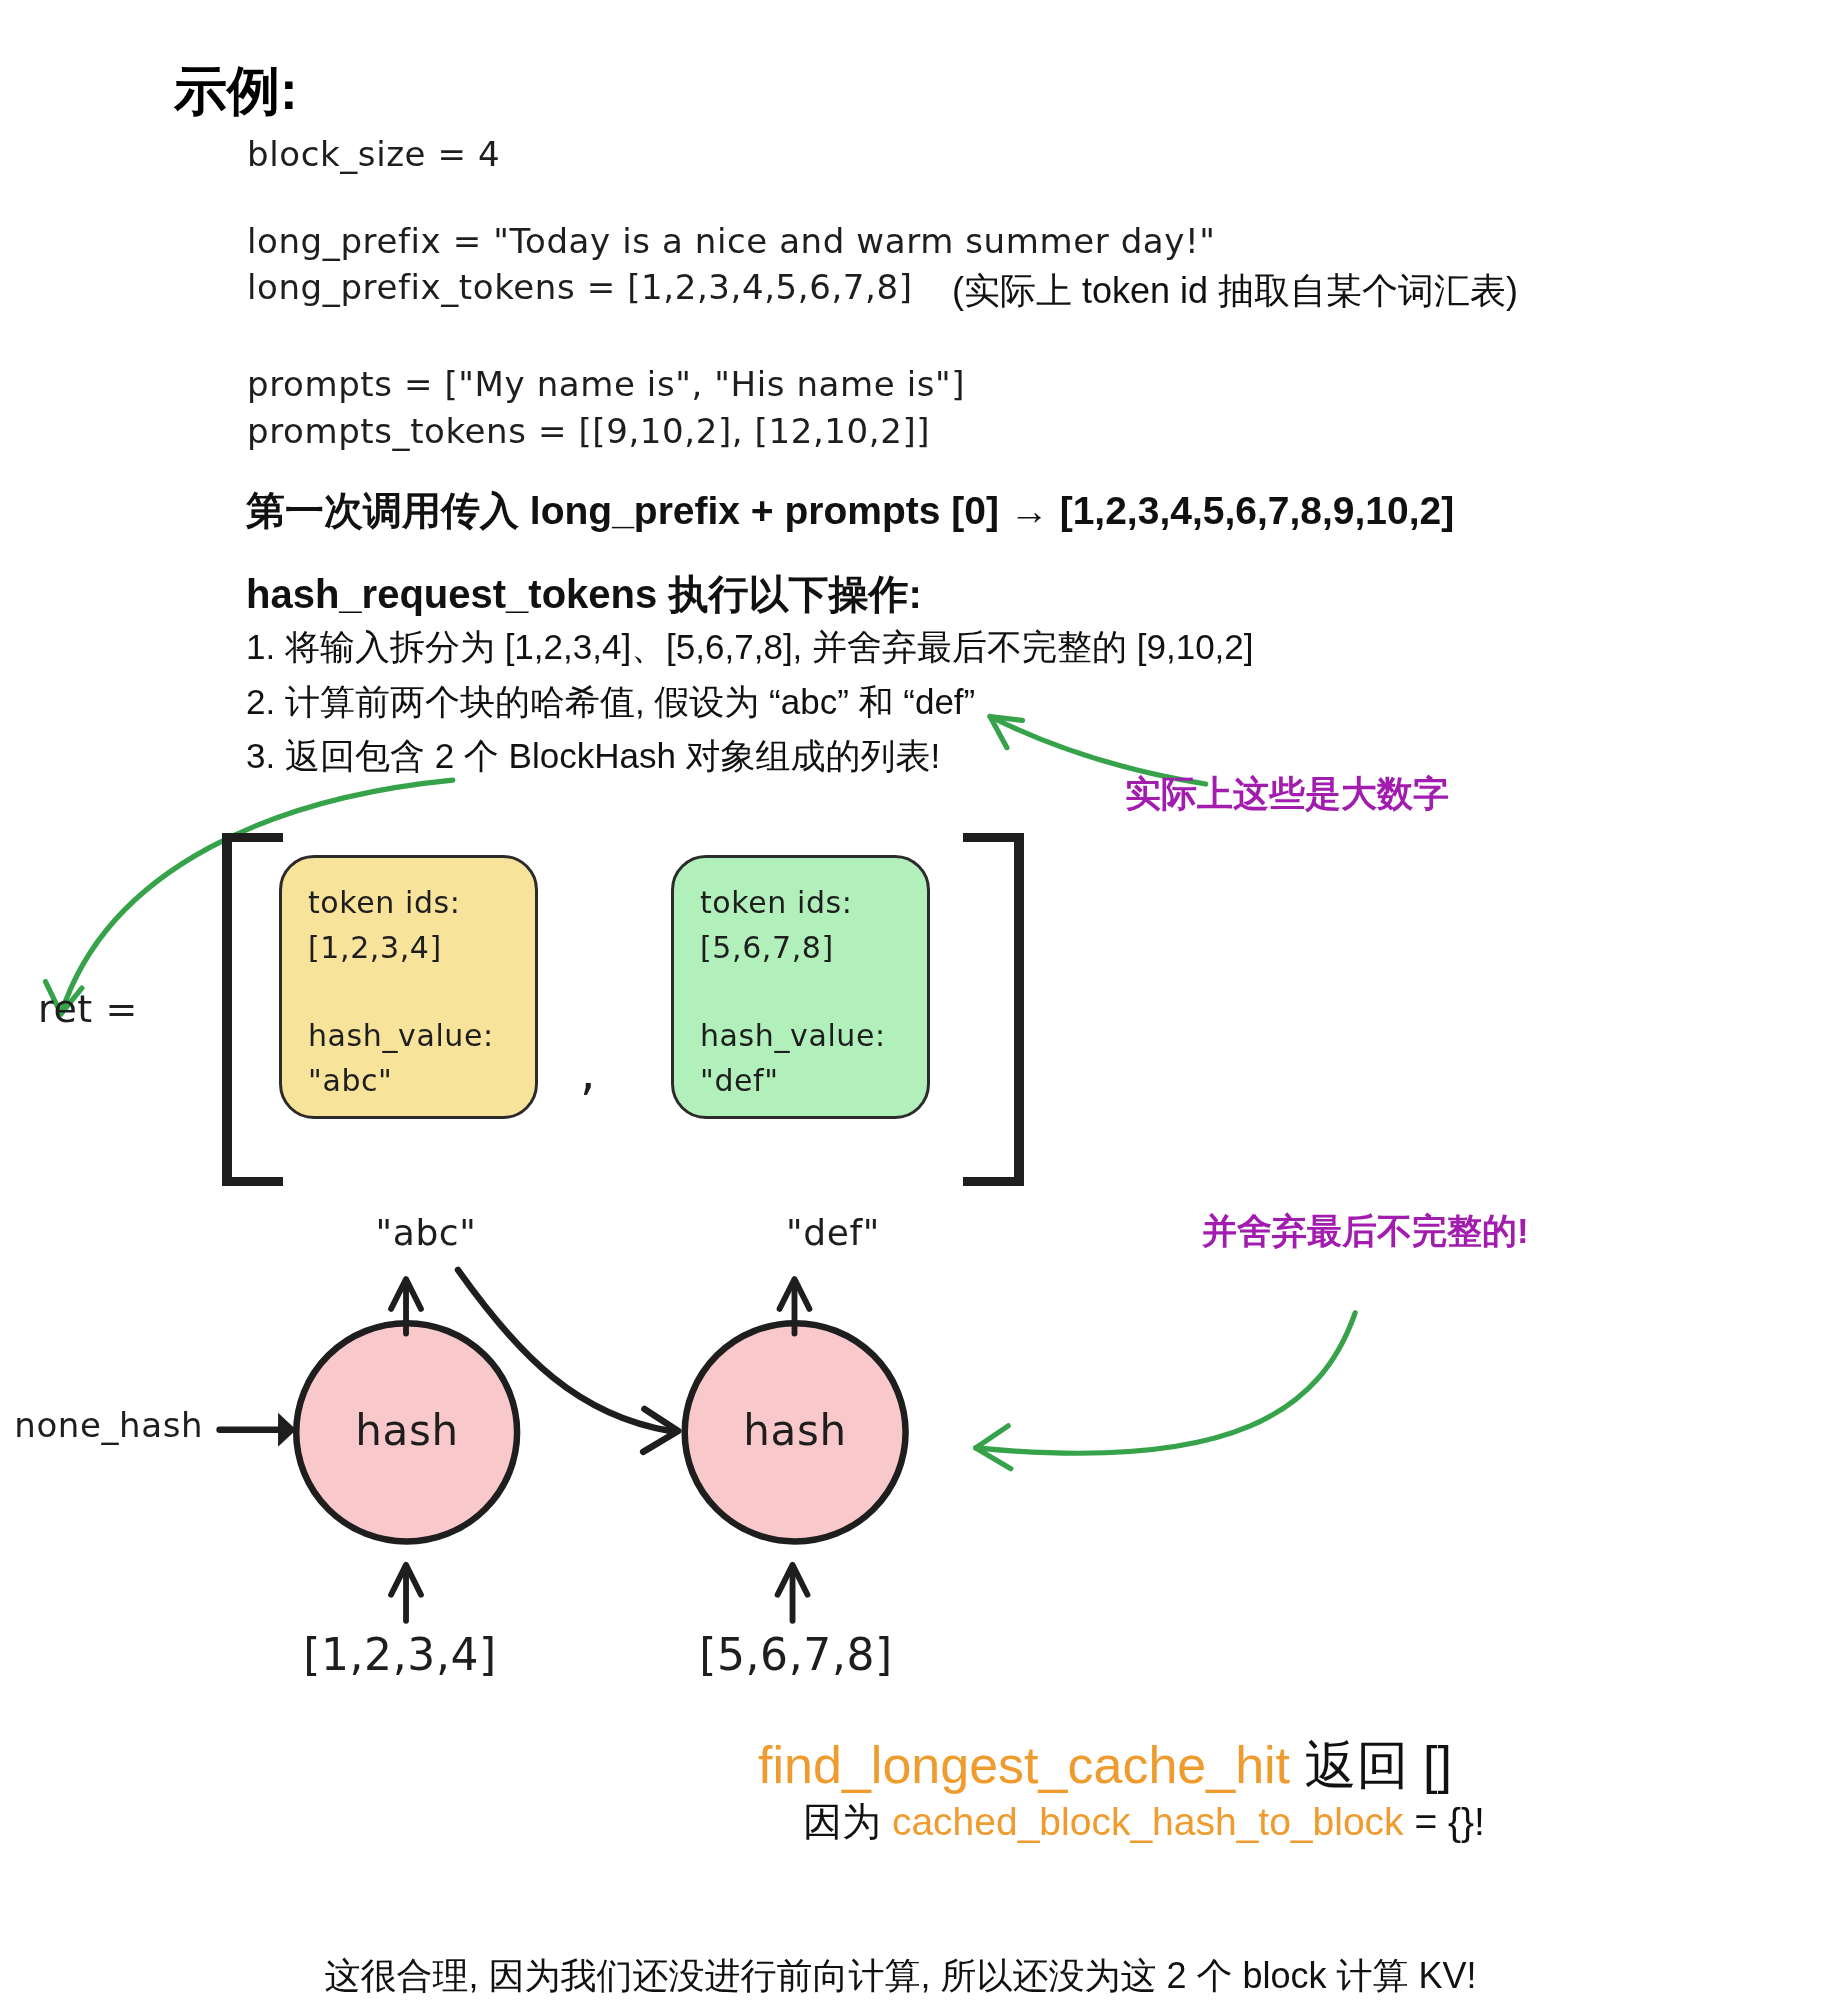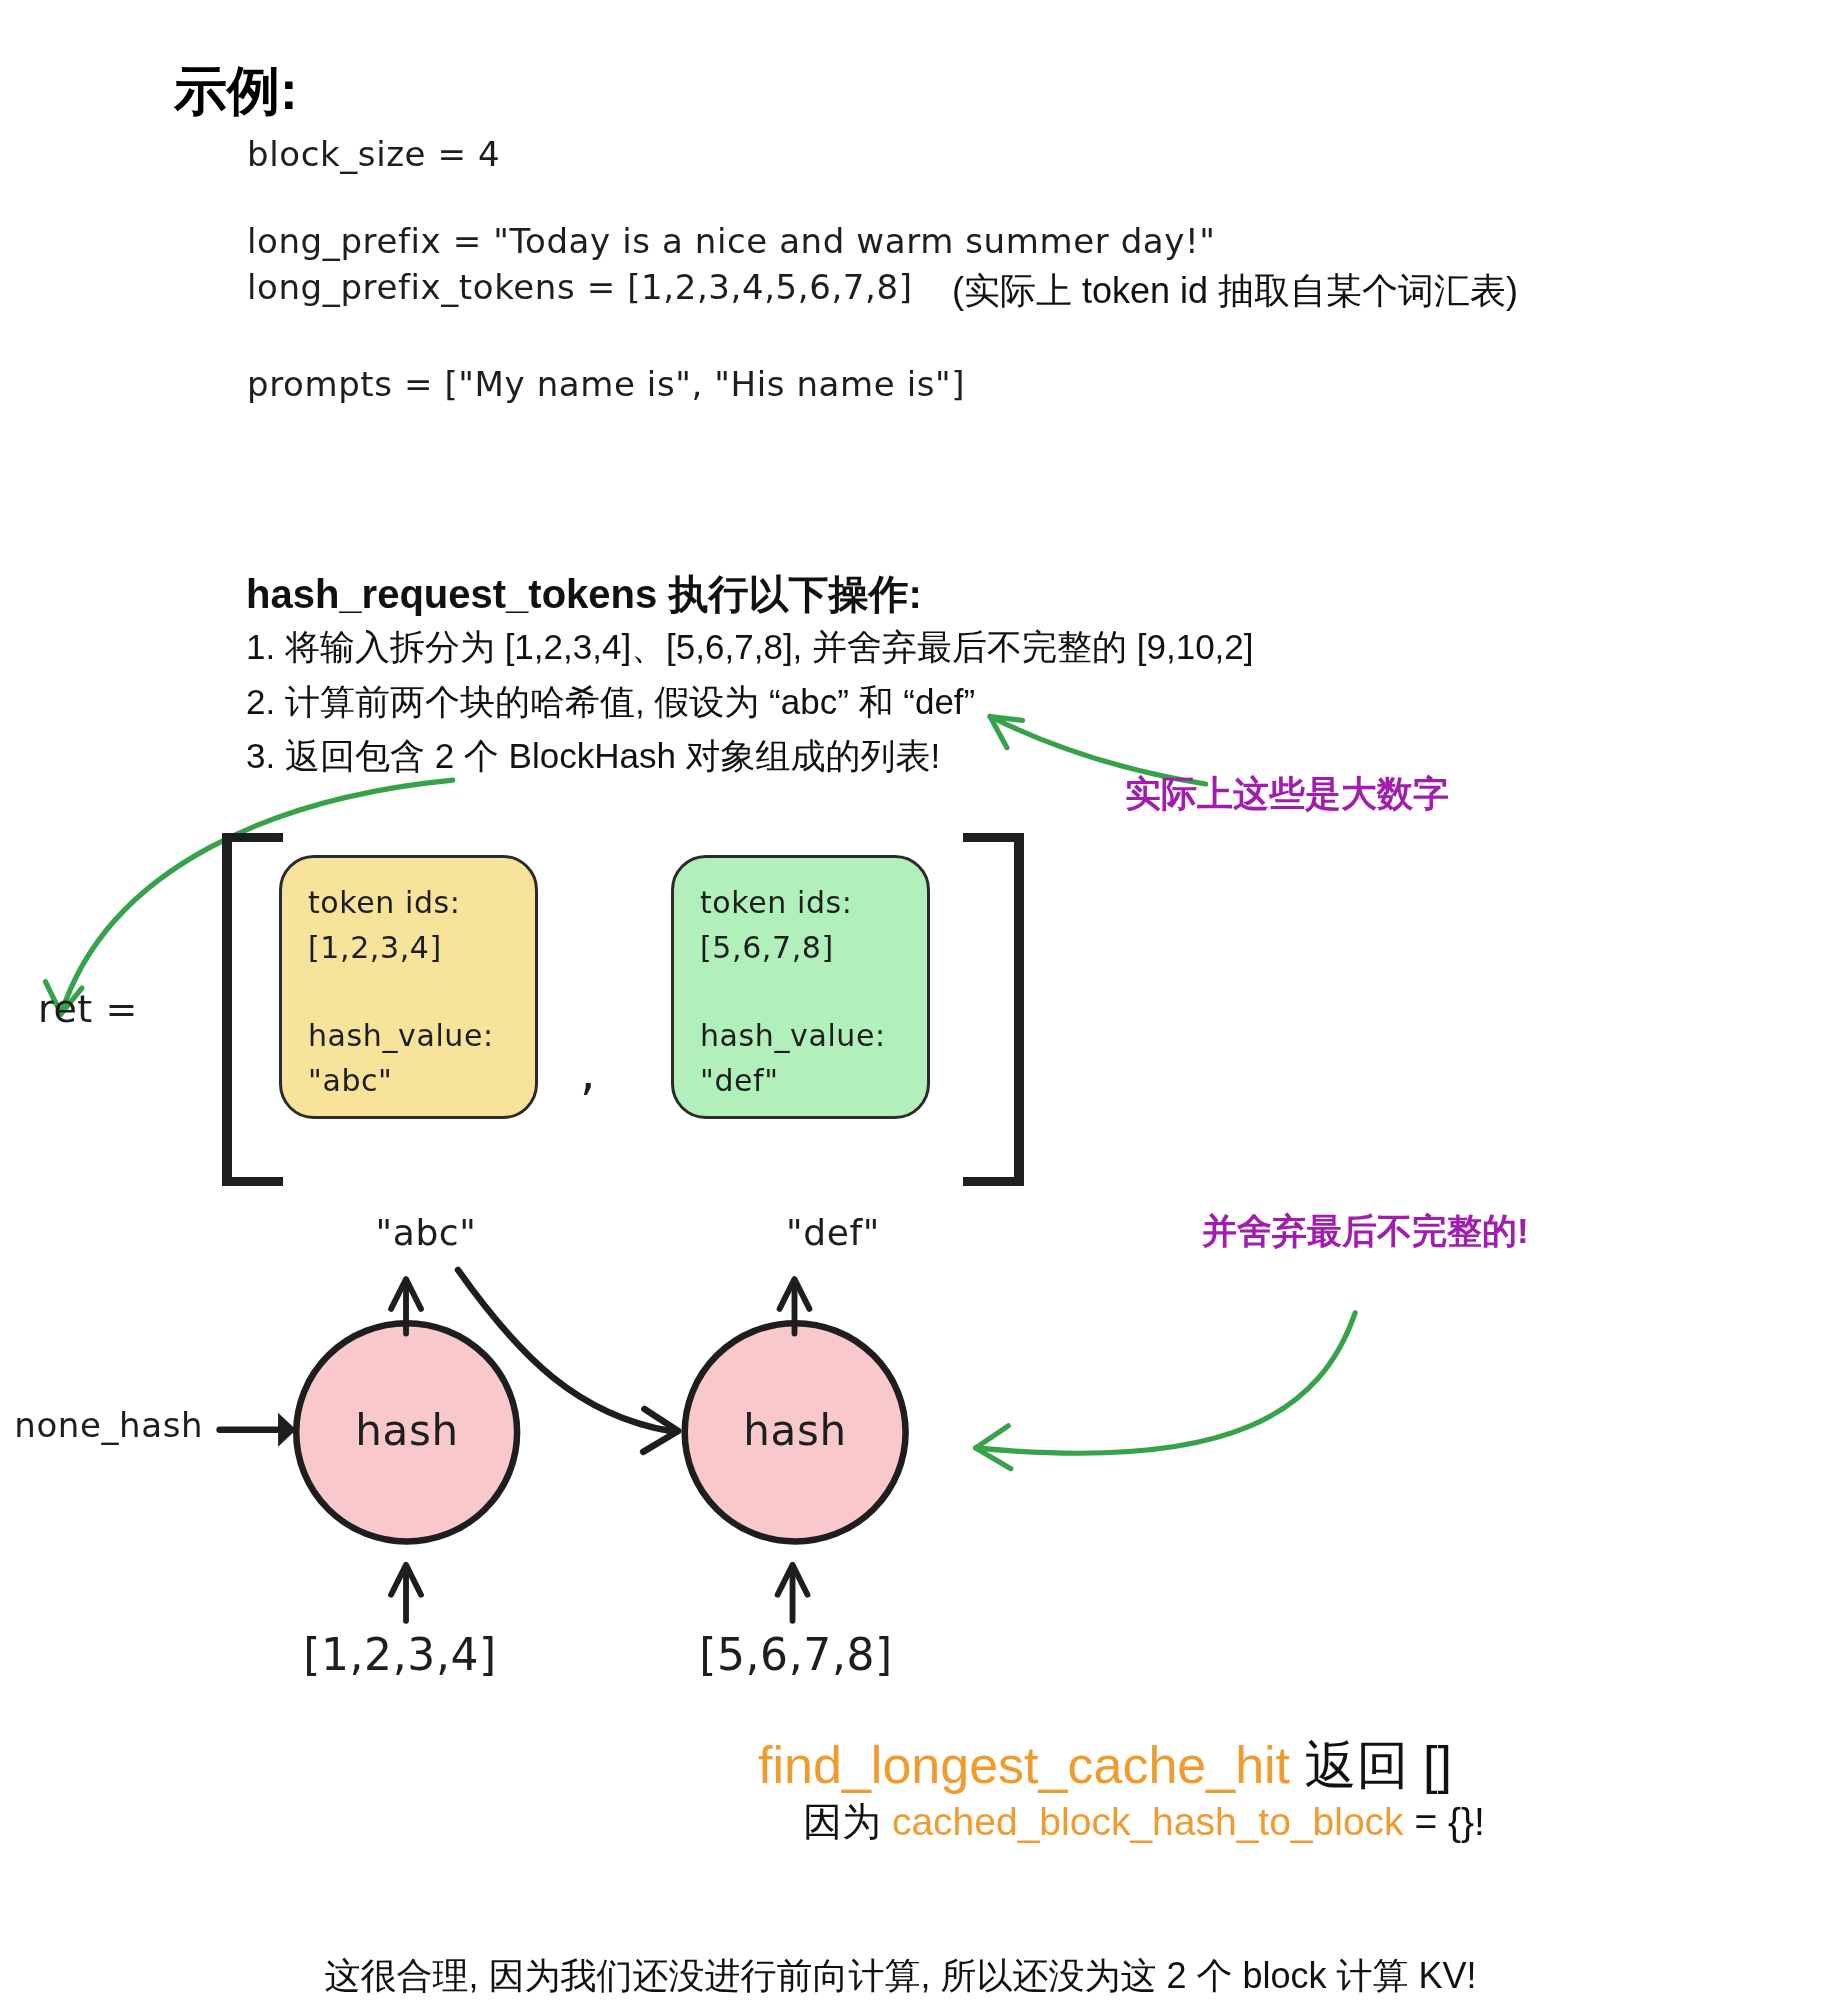--- a/index.html
+++ b/index.html
@@ -76,21 +76,23 @@
       <path d="M 992 2110 L 1044 2144 L 990 2176"></path>
     </g>
   </svg>
 
   <div class="abs title" style="left:174px;top:18px;">示例:</div>
   <div class="abs hand code" style="left:247px;top:96px;">block_size = 4</div>
   <div class="abs hand code" style="left:247px;top:183px;">long_prefix = "Today is a nice and warm summer day!"</div>
   <div class="abs hand code" style="left:247px;top:229px;">long_prefix_tokens = [1,2,3,4,5,6,7,8]</div>
   <div class="abs cjk note" style="left:952px;top:229px;">(实际上 token id 抽取自某个词汇表)</div>
   <div class="abs hand code" style="left:247px;top:326px;">prompts = ["My name is", "His name is"]</div>
+  <div class="abs hand code" style="left:247px;top:373px;">prompts_tokens = [[9,10,2], [12,10,2]]</div>
 
+  <div class="abs cjk callline" style="left:246px;top:446px;">第一次调用传入 long_prefix + prompts [0] → [1,2,3,4,5,6,7,8,9,10,2]</div>
 
   <div class="abs cjk stepshead" style="left:246px;top:529px;">hash_request_tokens 执行以下操作:</div>
   <div class="abs cjk stepitem" style="left:246px;top:586px;">1. 将输入拆分为 [1,2,3,4]、[5,6,7,8], 并舍弃最后不完整的 [9,10,2]</div>
   <div class="abs cjk stepitem" style="left:246px;top:641px;">2. 计算前两个块的哈希值, 假设为 “abc” 和 “def”</div>
   <div class="abs cjk stepitem" style="left:246px;top:695px;">3. 返回包含 2 个 BlockHash 对象组成的列表!</div>
 
   <div class="abs green-note" style="left:1125px;top:732px;font-size:36px;">实际上这些是大数字</div>
 
   <div class="abs hand" style="left:38px;top:949px;font-size:38px;">ret =</div>
   <div class="abs bracket-l" style="left:222px;top:795px;width:51px;height:335px;"></div>

